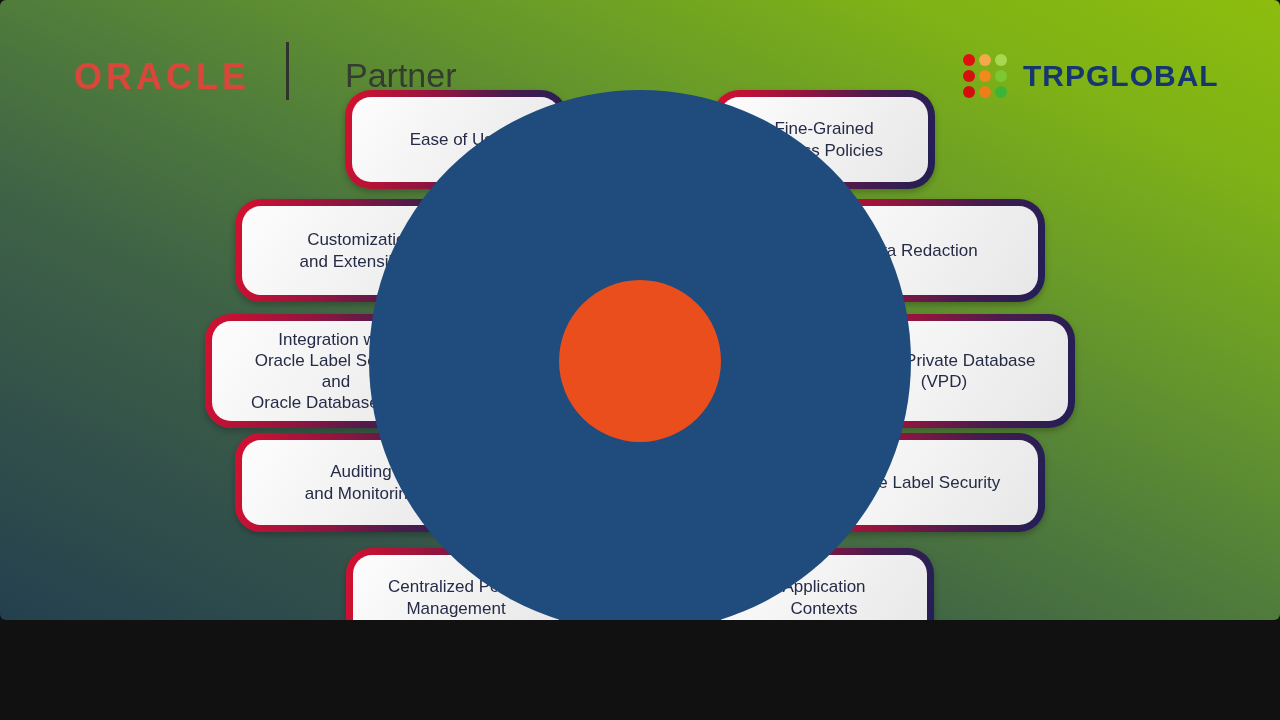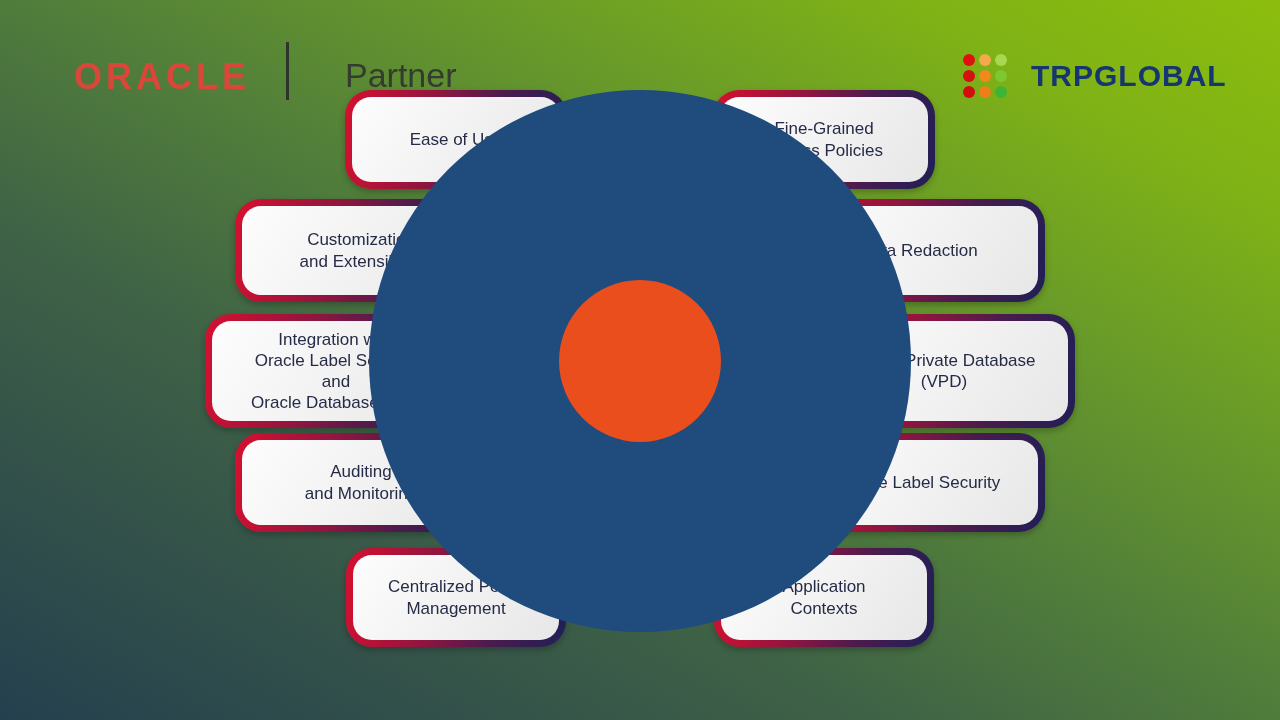--- a/index.html
+++ b/index.html
@@ -1,40 +1,41 @@
 <!DOCTYPE html>
 <html><head>
 <meta charset="utf-8">
 <style>
   html,body{margin:0;padding:0;background:#111;}
   .stage{
-    position:relative;width:1280px;height:720px;overflow:hidden;
+    position:relative;width:1280px;height:620px;overflow:hidden;
     font-family:"Liberation Sans", sans-serif;
     background:linear-gradient(to top right,
       #24404f 0%, #33514a 18%, #3f6346 35%, #527f3a 52%,
       #6a9c28 70%, #7fb216 85%, #8cbd0e 100%);
+    border-radius:6px;
   }
 
   
   .oracle-wordmark{
     position:absolute;left:74px;top:56px;
     font-size:36px;font-weight:700;letter-spacing:4px;
     color:#d8473a;
   }
   .header-divider{
     position:absolute;left:286px;top:42px;width:3px;height:58px;
     background:#2e332b;
   }
   .partner-label{
     position:absolute;left:314px;top:56px;
     font-size:34px;font-weight:400;color:#333c2e;margin-left:31px;
   }
   .trp-logo{
     position:absolute;left:963px;top:54px;
-    display:flex;align-items:center;gap:24px;
+    display:flex;align-items:center;gap:16px;
   }
   .trp-grid{
     display:grid;grid-template-columns:repeat(3,12px);
     grid-template-rows:repeat(3,12px);gap:4px;
   }
   .trp-grid span{width:12px;height:12px;border-radius:50%;display:block;}
   .trp-wordmark{
     font-size:30px;font-weight:800;letter-spacing:1px;color:#16366f;
   }
 

